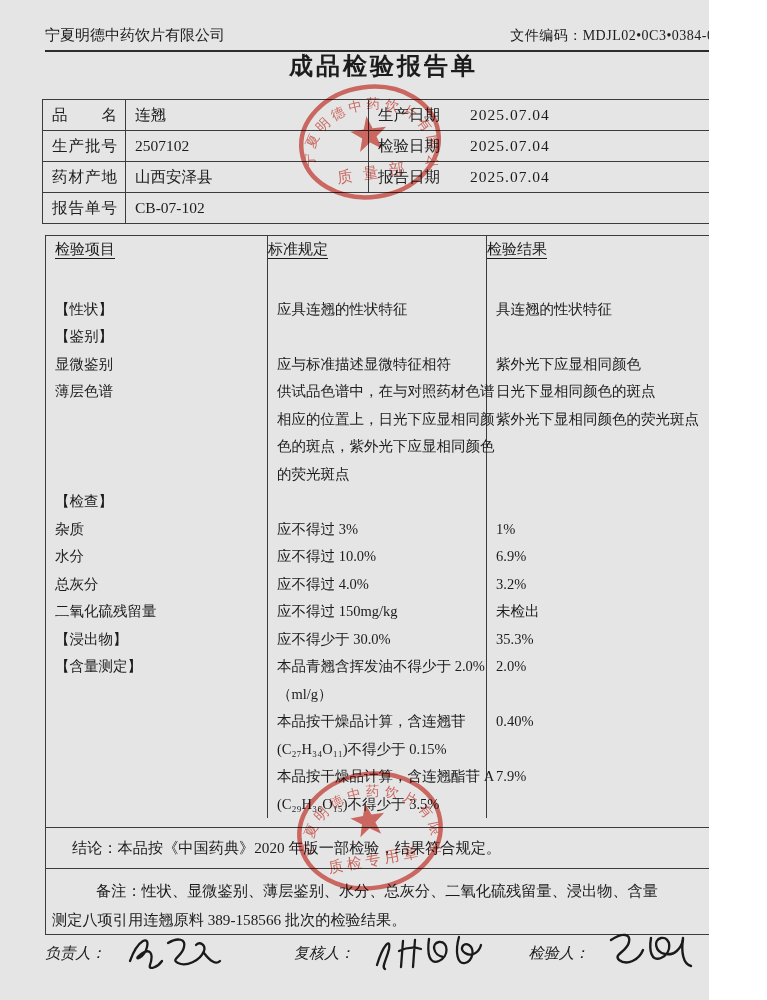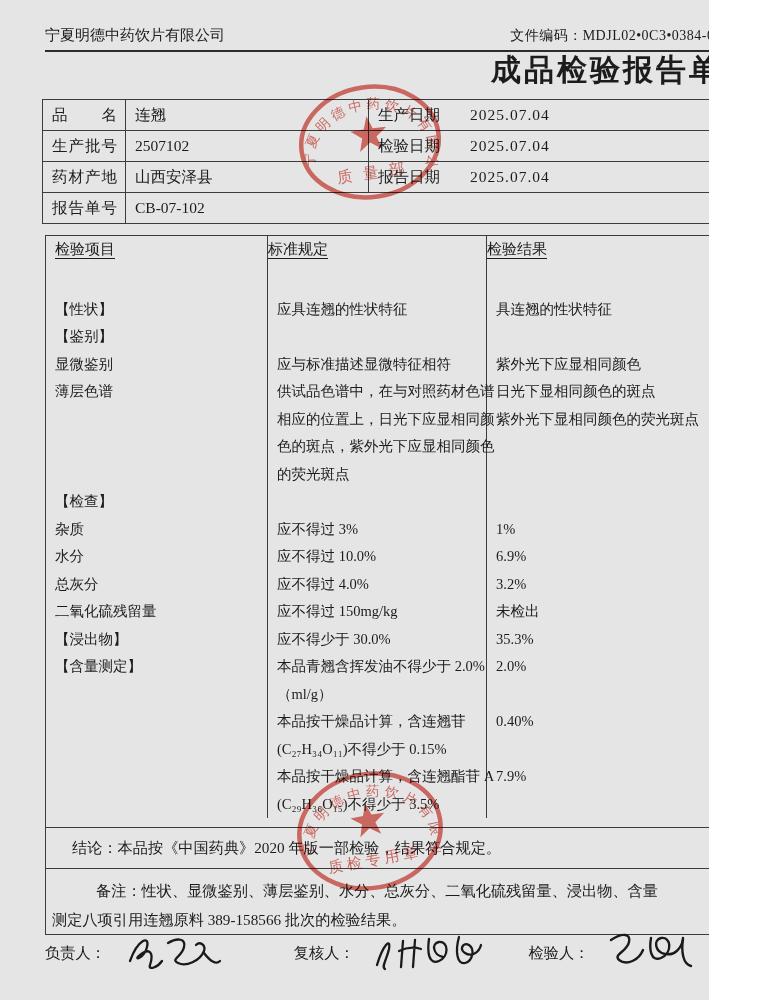--- a/index.html
+++ b/index.html
@@ -3,22 +3,22 @@
 <meta charset="utf-8">
 <style>
   html,body{margin:0;padding:0;background:#fff;}
   .page{position:relative;width:709px;height:1000px;background:#e5e5e5;overflow:hidden;
         font-family:"Liberation Serif","DejaVu Serif",serif;color:#1c1c1c;}
   
   .doc-header{position:absolute;top:26px;left:45px;width:677px;display:flex;
               justify-content:space-between;align-items:flex-end;
               border-bottom:2px solid #2c2c2c;padding-bottom:5px;font-size:15px;}
   .doc-code{font-size:14px;letter-spacing:0.5px;}
-  .doc-title{position:absolute;top:50px;left:45px;width:677px;text-align:right;
-             font-size:30px;font-weight:bold;letter-spacing:3px;}
+  .doc-title{position:absolute;top:50px;left:45px;width:677px;text-align:center;
+             font-size:24px;font-weight:bold;letter-spacing:3px;}
   
   .info-table{position:absolute;top:99px;left:42px;width:677px;border-collapse:collapse;
               table-layout:fixed;font-size:15.5px;}
   .info-table td{border:1.5px solid #3c3c3c;height:30px;padding:0 0 0 9px;vertical-align:middle;}
   .info-label{letter-spacing:1px;}
   .date-label{display:inline-block;min-width:72px;}
   .date-value{display:inline-block;margin-left:20px;letter-spacing:1px;}
   
   .main-block{position:absolute;top:235px;left:45px;width:677px;border:1.5px solid #3c3c3c;
               font-size:14.5px;background:transparent;}
@@ -32,21 +32,21 @@
   .thead .tcell{font-size:15px;}
   .thead .hd{text-decoration:underline;text-underline-offset:4px;}
   .thead .c1,.thead .c2{text-align:left;padding-left:0;}
   
   .conclusion-row{border-top:1.5px solid #3c3c3c;min-height:31px;padding:10px 8px 0 8px;
                   font-size:15.2px;text-indent:18px;box-sizing:border-box;height:41px;margin-top:9px;}
   .remark-row{border-top:1.5px solid #3c3c3c;padding:8px 52px 0 6px;font-size:15.2px;
               text-indent:44px;line-height:28.5px;height:66px;box-sizing:border-box;}
   
   .sign-row{position:absolute;top:926px;left:45px;width:677px;display:flex;
-            align-items:center;font-size:15.2px;}
+            align-items:center;font-size:15.2px;font-style:italic;}
   .sign-group{display:flex;align-items:center;}
   .sign-group + .sign-group{margin-left:28px;}
   .sign-label{white-space:nowrap;}
   .sig-svg{margin-left:14px;}
   
   .stamp{position:absolute;color:#d9544a;opacity:0.82;mix-blend-mode:multiply;
          pointer-events:none;}
   .stamp-top{left:288px;top:74px;transform:rotate(-8deg);}
   .stamp-bottom{left:284px;top:760px;transform:rotate(-10deg);}
 </style>

